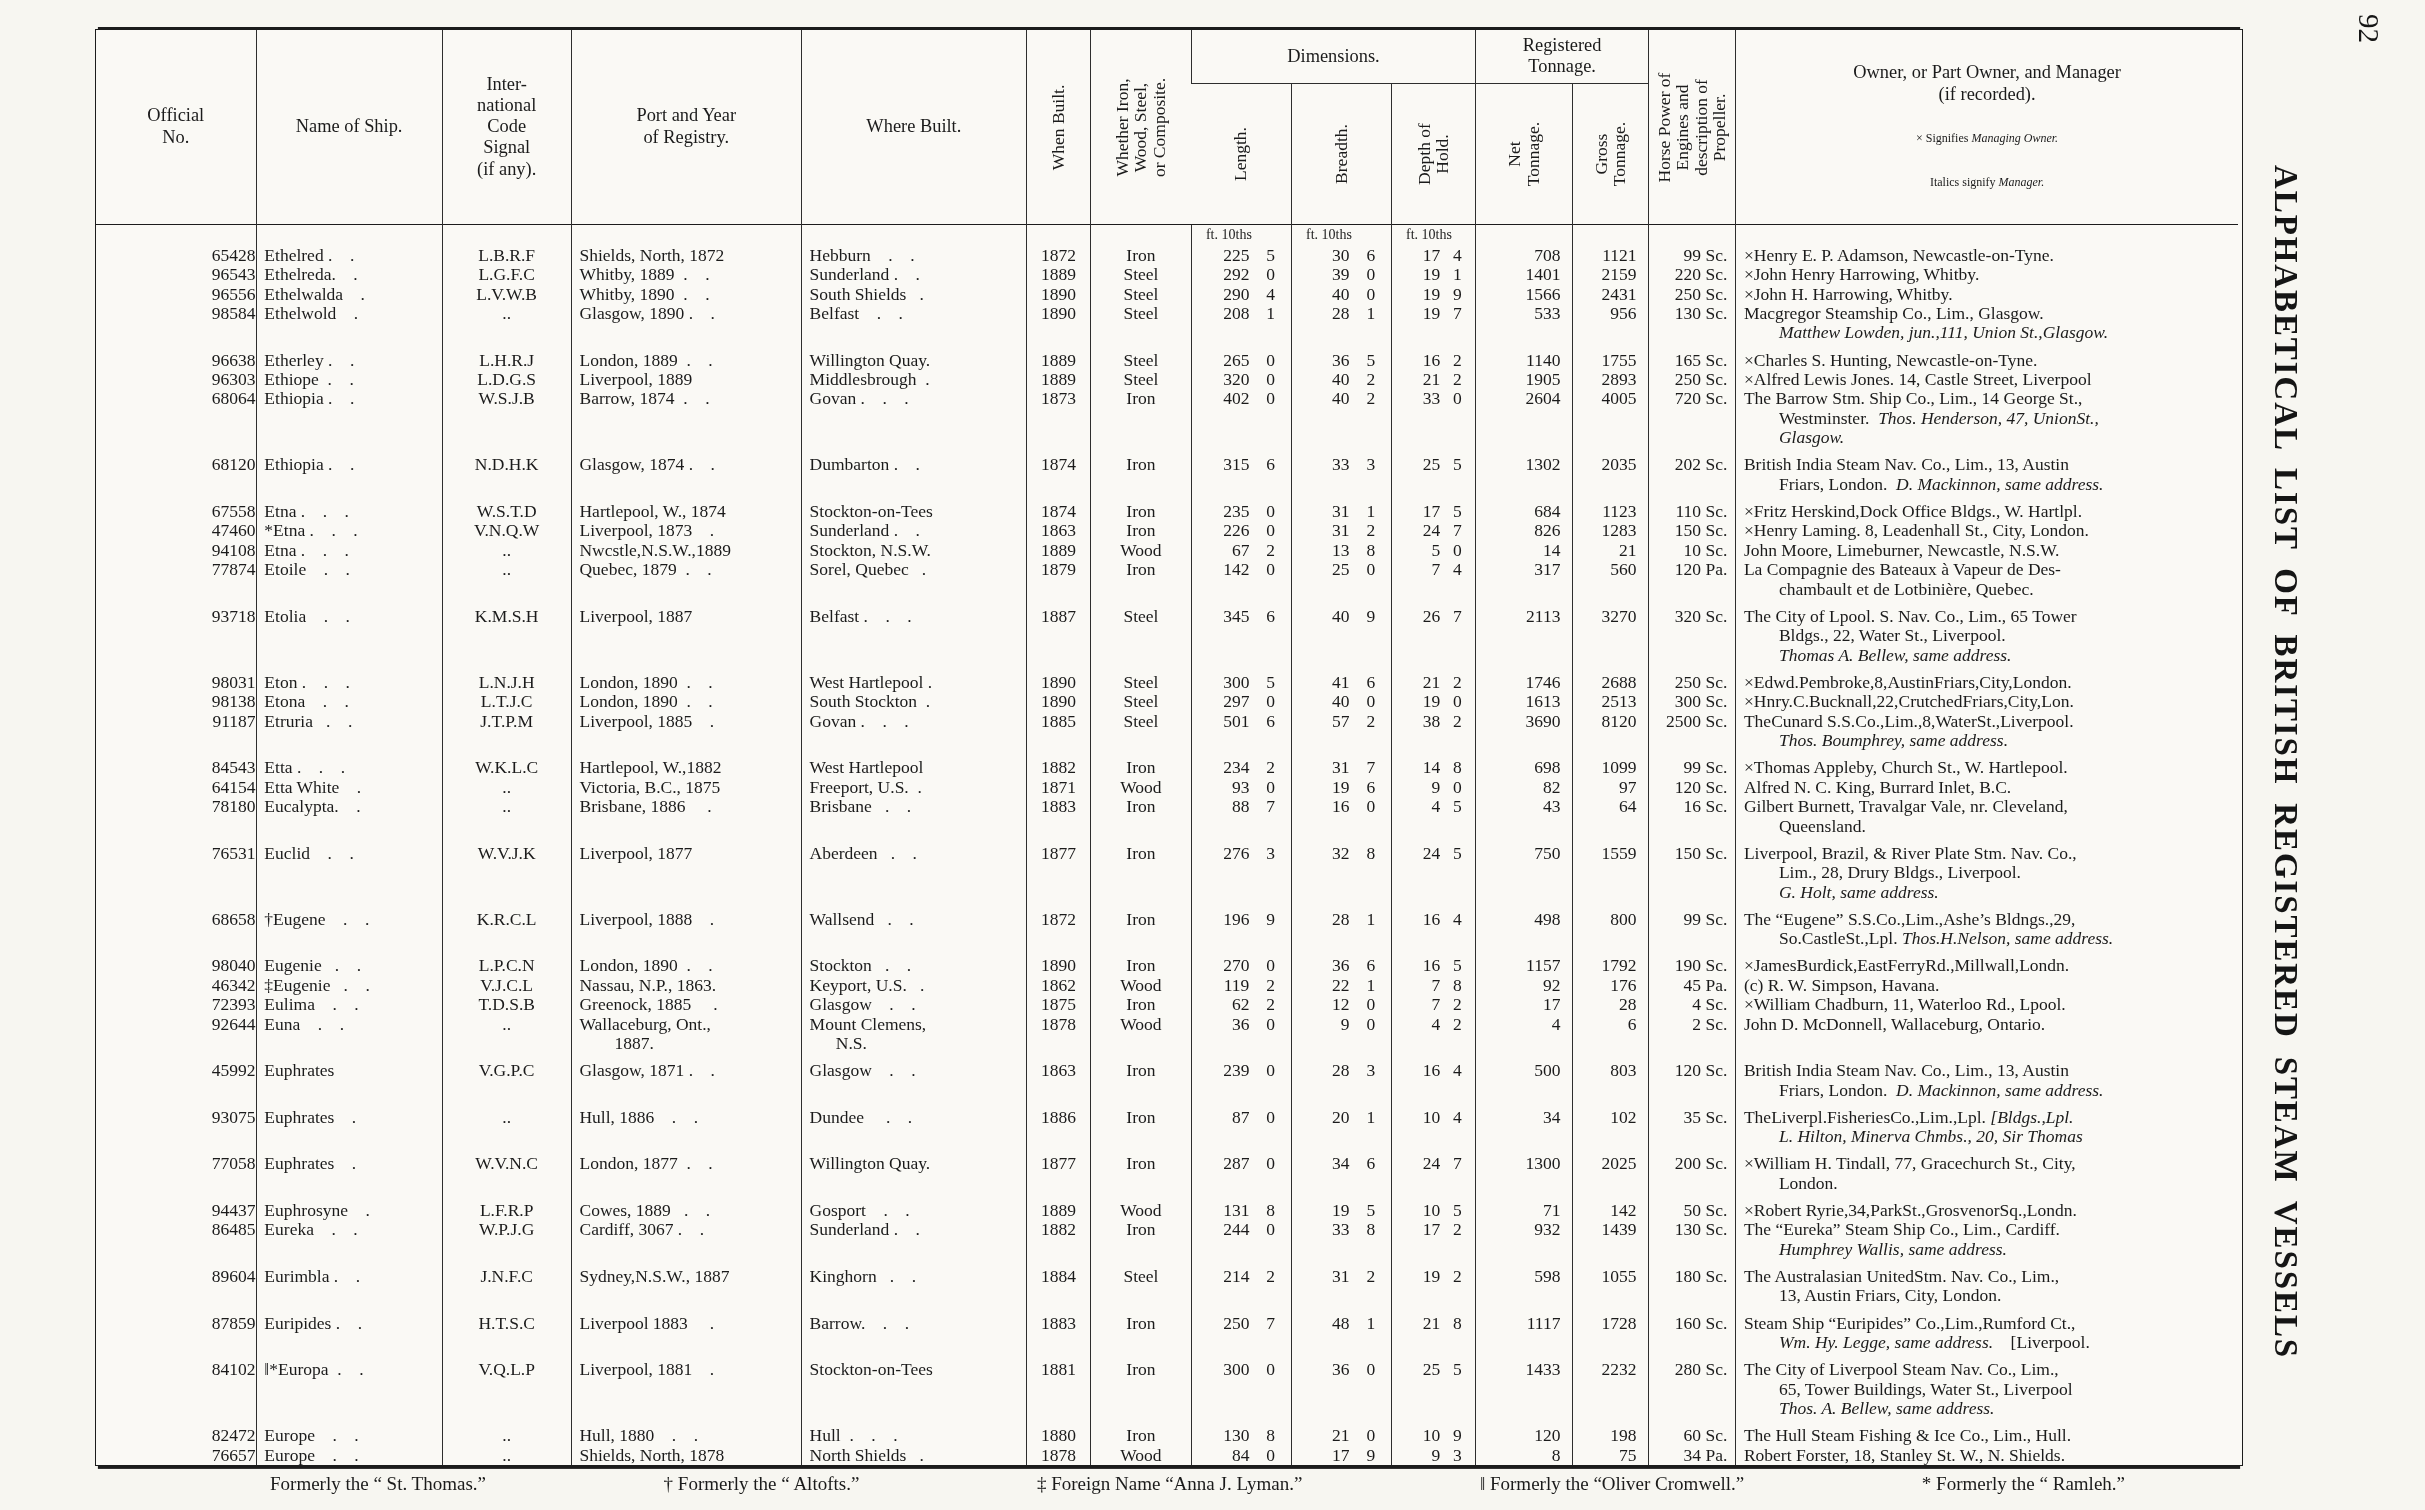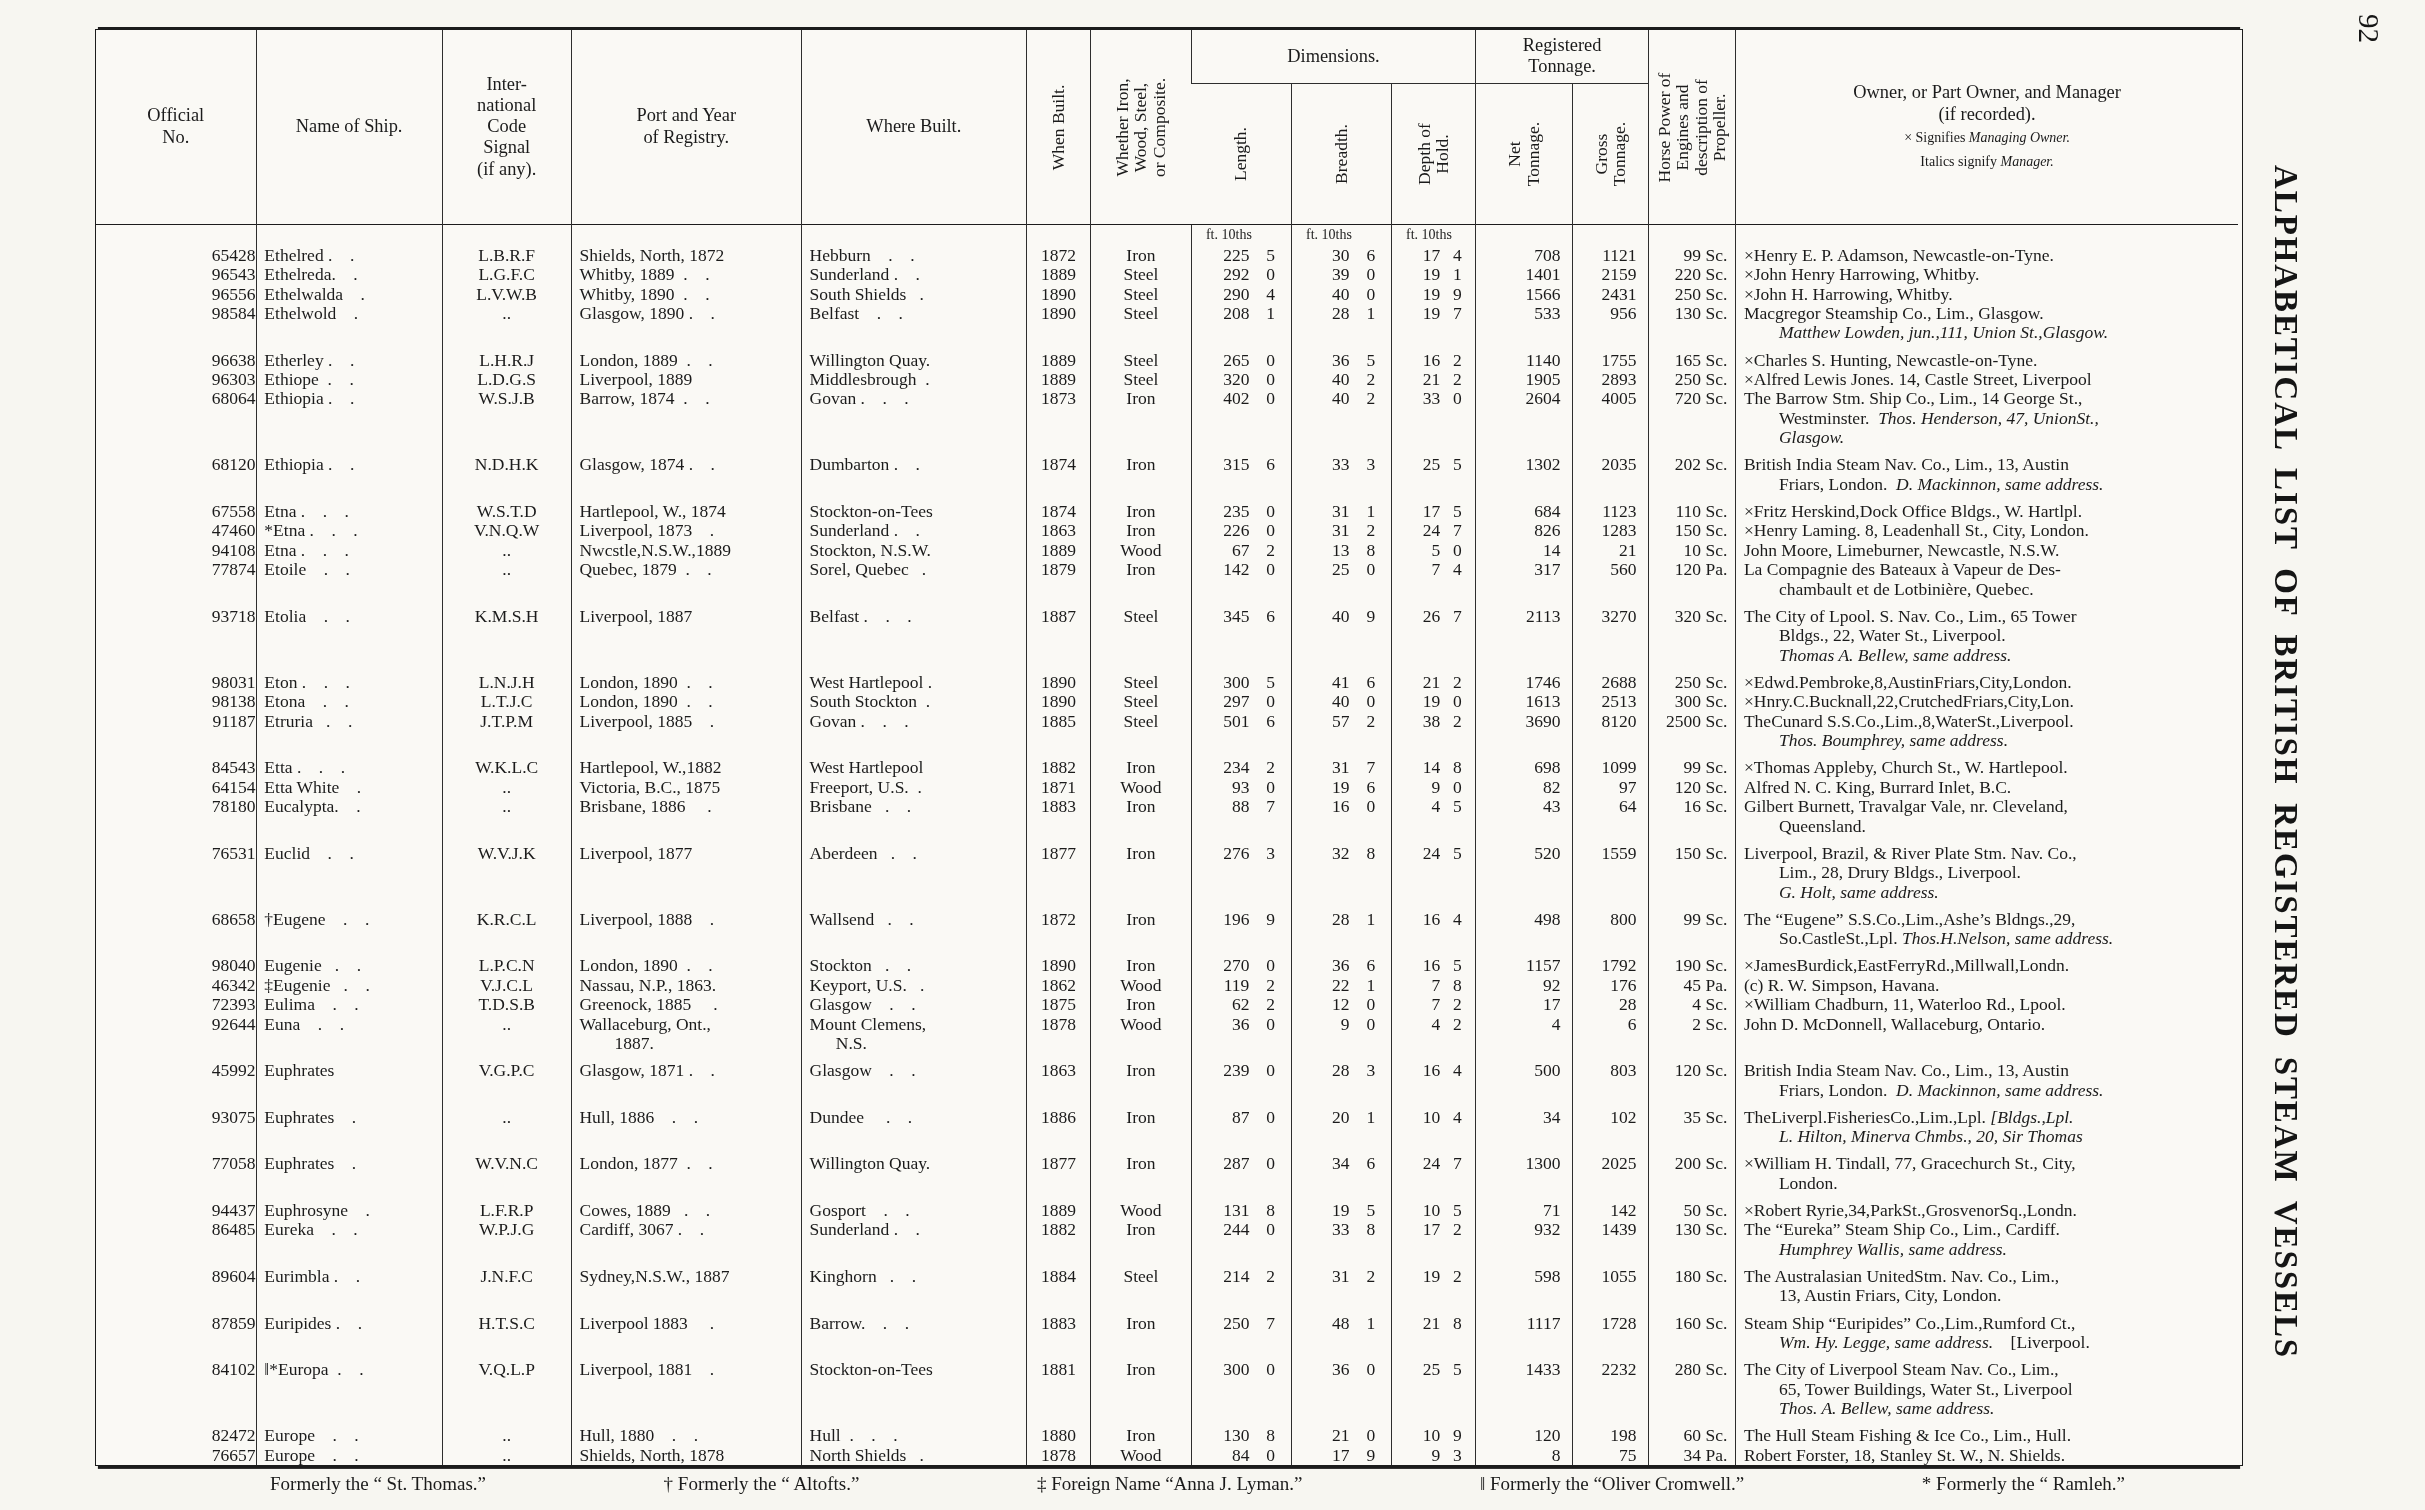--- a/index.html
+++ b/index.html
@@ -31,21 +31,21 @@
   }
   .vtx-when{width:193px;height:62px;}
   .vtx-mat {width:193px;height:99px;}
   .vtx-hp  {width:193px;height:85px;}
   .vtx-len {width:140px;height:98px;}
   .vtx-brd {width:140px;height:98px;}
   .vtx-dep {width:140px;height:82px;}
   .vtx-net {width:140px;height:95px;}
   .vtx-gro {width:140px;height:74px;}
   .h-owner div{line-height:22px;}
-  .h-owner .sig{margin-top:2px;font-size:14px;}
+  .h-owner .sig{margin-top:22px;font-size:12px;}
   .it{font-style:italic;}
   
   tbody td{font-size:17.5px;line-height:19.4px;}
   tr.unit td{border-top:1.9px solid #1c1c1c;height:21.3px;font-size:14px;line-height:19.4px;padding-left:14px;}
   tr.gap td{height:7.8px;}
   .c-no{text-align:right;}
   .c-name,.c-port,.c-where{white-space:pre;padding-left:7.8px;}
   .c-code{text-align:center;}
   .c-year,.c-mat{text-align:center;}
   .c-dim{white-space:nowrap;}
@@ -638,21 +638,21 @@
           <td class="c-no">76531</td>
           <td class="c-name">Euclid    .    .</td>
           <td class="c-code">W.V.J.K</td>
           <td class="c-port">Liverpool, 1877</td>
           <td class="c-where">Aberdeen   .    .</td>
           <td class="c-year">1877</td>
           <td class="c-mat">Iron</td>
           <td class="c-dim"><span class="ft">276</span><span class="tn">3</span></td>
           <td class="c-dim"><span class="ft">32</span><span class="tn">8</span></td>
           <td class="c-dim"><span class="ft">24</span><span class="tn">5</span></td>
-          <td class="c-num">520</td>
+          <td class="c-num">750</td>
           <td class="c-num">1559</td>
           <td class="c-hp">150 Sc.</td>
           <td class="c-owner">
             <div class="o-line"><span>Liverpool, Brazil, &amp; River Plate Stm. Nav. Co.,</span></div>
             <div class="o-line ind"><span>Lim., 28, Drury Bldgs., Liverpool.</span></div>
             <div class="o-line ind"><span class="it">G. Holt, same address.</span></div>
           </td>
         </tr>
         <tr class="gap">
           <td class="c-no"></td>

